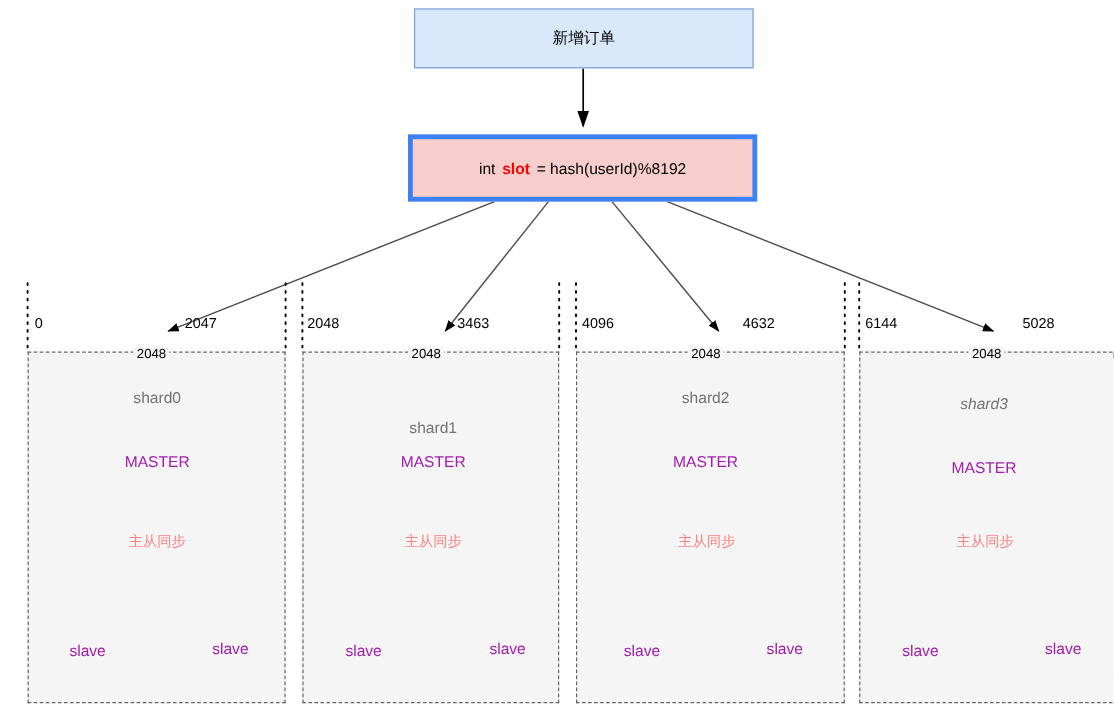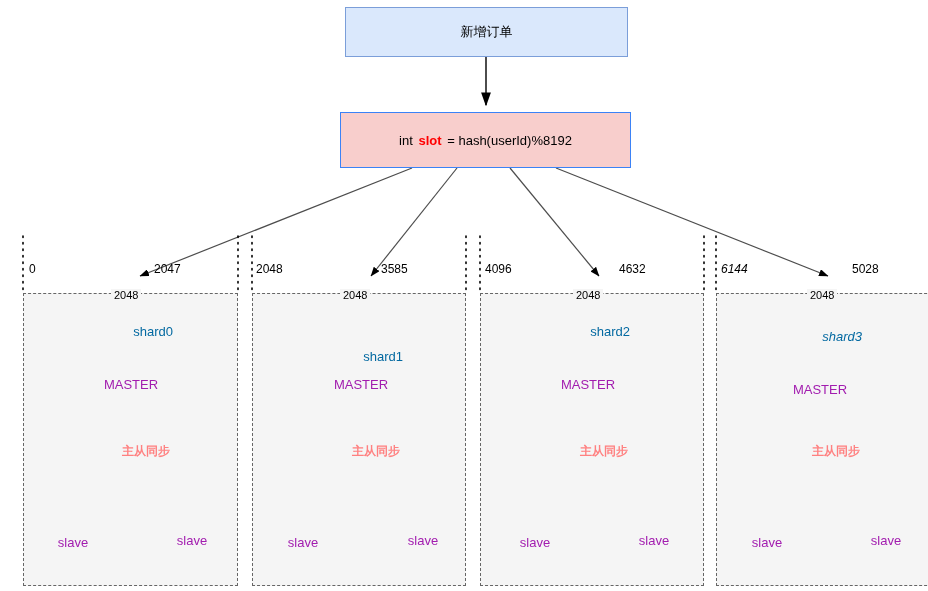--- a/index.html
+++ b/index.html
@@ -39,21 +39,21 @@
   #order-box {
     left: 329px; top: 7px;
     width: 283px; height: 50px;
     background: #dae8fc;
     border: 1px solid #7b9ed9;
   }
   #slot-box {
     left: 324px; top: 112px;
     width: 291px; height: 56px;
     background: #f8cecc;
-    border: 1px solid #3b82f6;
+    border: 4px solid #3b82f6;
   }
   #slot-box .slot-kw {
     color: #ff0000;
     font-weight: bold;
     padding: 0 2px;
   }
   
   .range-panel {
     position: absolute;
     box-sizing: border-box;
@@ -76,40 +76,40 @@
     font-size: 11px;
     color: #000;
     top: 289px;
     background: #f5f5f5;
     padding: 0 3px;
     white-space: nowrap;
   }
   .cyl-title {
     position: absolute;
     width: 100%;
-    text-align: right;
+    text-align: center;
     font-size: 13px;
-    color: #0369a1;
+    color: #737373;
     white-space: nowrap;
   }
   .cyl-sub {
     position: absolute;
     width: 100%;
     text-align: center;
     font-size: 13px;
     color: #a21caf;
     white-space: nowrap;
   }
   .sync-label {
     position: absolute;
     font-size: 12px;
-    font-weight: bold;
+    font-weight: normal;
     color: #ff8080;
     white-space: nowrap;
-    text-align: right;
+    text-align: center;
   }
 </style>
 </head>
 <body>
 
 <div id="diagram-root">
 
   <svg class="svg-layer" viewBox="0 0 928 591">
     <defs>
       <marker id="arrowhead" markerWidth="10" markerHeight="7" refX="9" refY="3.5" orient="auto">
@@ -244,40 +244,40 @@
   <div class="range-label right" style="left:138px; width:80px;">2047</div>
   <div class="span-label" style="left:95px;">2048</div>
   <div class="cyl-title" style="left:73px; width:84px; top:324px;">shard0</div>
   <div class="cyl-sub" style="left:73px; width:84px; top:377px;">MASTER</div>
   <div class="sync-label" style="left:76px; width:78px; top:443px;">主从同步</div>
   <div class="cyl-sub" style="left:16px; width:82px; top:535px;">slave</div>
   <div class="cyl-sub" style="left:135px; width:82px; top:533px;">slave</div>
 
   <div class="range-panel" style="left:236px; width:214px;"></div>
   <div class="range-label left" style="left:240px; width:80px;">2048</div>
-  <div class="range-label right" style="left:365px; width:80px;">3585</div>
+  <div class="range-label right" style="left:365px; width:80px;">3463</div>
   <div class="span-label" style="left:324px;">2048</div>
   <div class="cyl-title" style="left:303px; width:84px; top:324px;margin-top:25px;">shard1</div>
   <div class="cyl-sub" style="left:303px; width:84px; top:377px;">MASTER</div>
   <div class="sync-label" style="left:306px; width:78px; top:443px;">主从同步</div>
   <div class="cyl-sub" style="left:246px; width:82px; top:535px;">slave</div>
   <div class="cyl-sub" style="left:366px; width:82px; top:533px;">slave</div>
 
   <div class="range-panel" style="left:464px; width:224px;"></div>
   <div class="range-label left" style="left:469px; width:80px;">4096</div>
   <div class="range-label right" style="left:603px; width:80px;">4632</div>
   <div class="span-label" style="left:557px;">2048</div>
   <div class="cyl-title" style="left:530px; width:84px; top:324px;">shard2</div>
   <div class="cyl-sub" style="left:530px; width:84px; top:377px;">MASTER</div>
   <div class="sync-label" style="left:534px; width:78px; top:443px;">主从同步</div>
   <div class="cyl-sub" style="left:478px; width:82px; top:535px;">slave</div>
   <div class="cyl-sub" style="left:597px; width:82px; top:533px;">slave</div>
 
   <div class="range-panel" style="left:700px; width:221px;"></div>
-  <div class="range-label left" style="left:705px; width:80px;font-style:italic;">6144</div>
+  <div class="range-label left" style="left:705px; width:80px;">6144</div>
   <div class="range-label right" style="left:836px; width:80px;">5028</div>
   <div class="span-label" style="left:791px;">2048</div>
   <div class="cyl-title" style="left:762px; width:84px; top:329px;font-style:italic;">shard3</div>
   <div class="cyl-sub" style="left:762px; width:84px; top:382px;">MASTER</div>
   <div class="sync-label" style="left:766px; width:78px; top:443px;">主从同步</div>
   <div class="cyl-sub" style="left:710px; width:82px; top:535px;">slave</div>
   <div class="cyl-sub" style="left:829px; width:82px; top:533px;">slave</div>
 
 </div>
 

